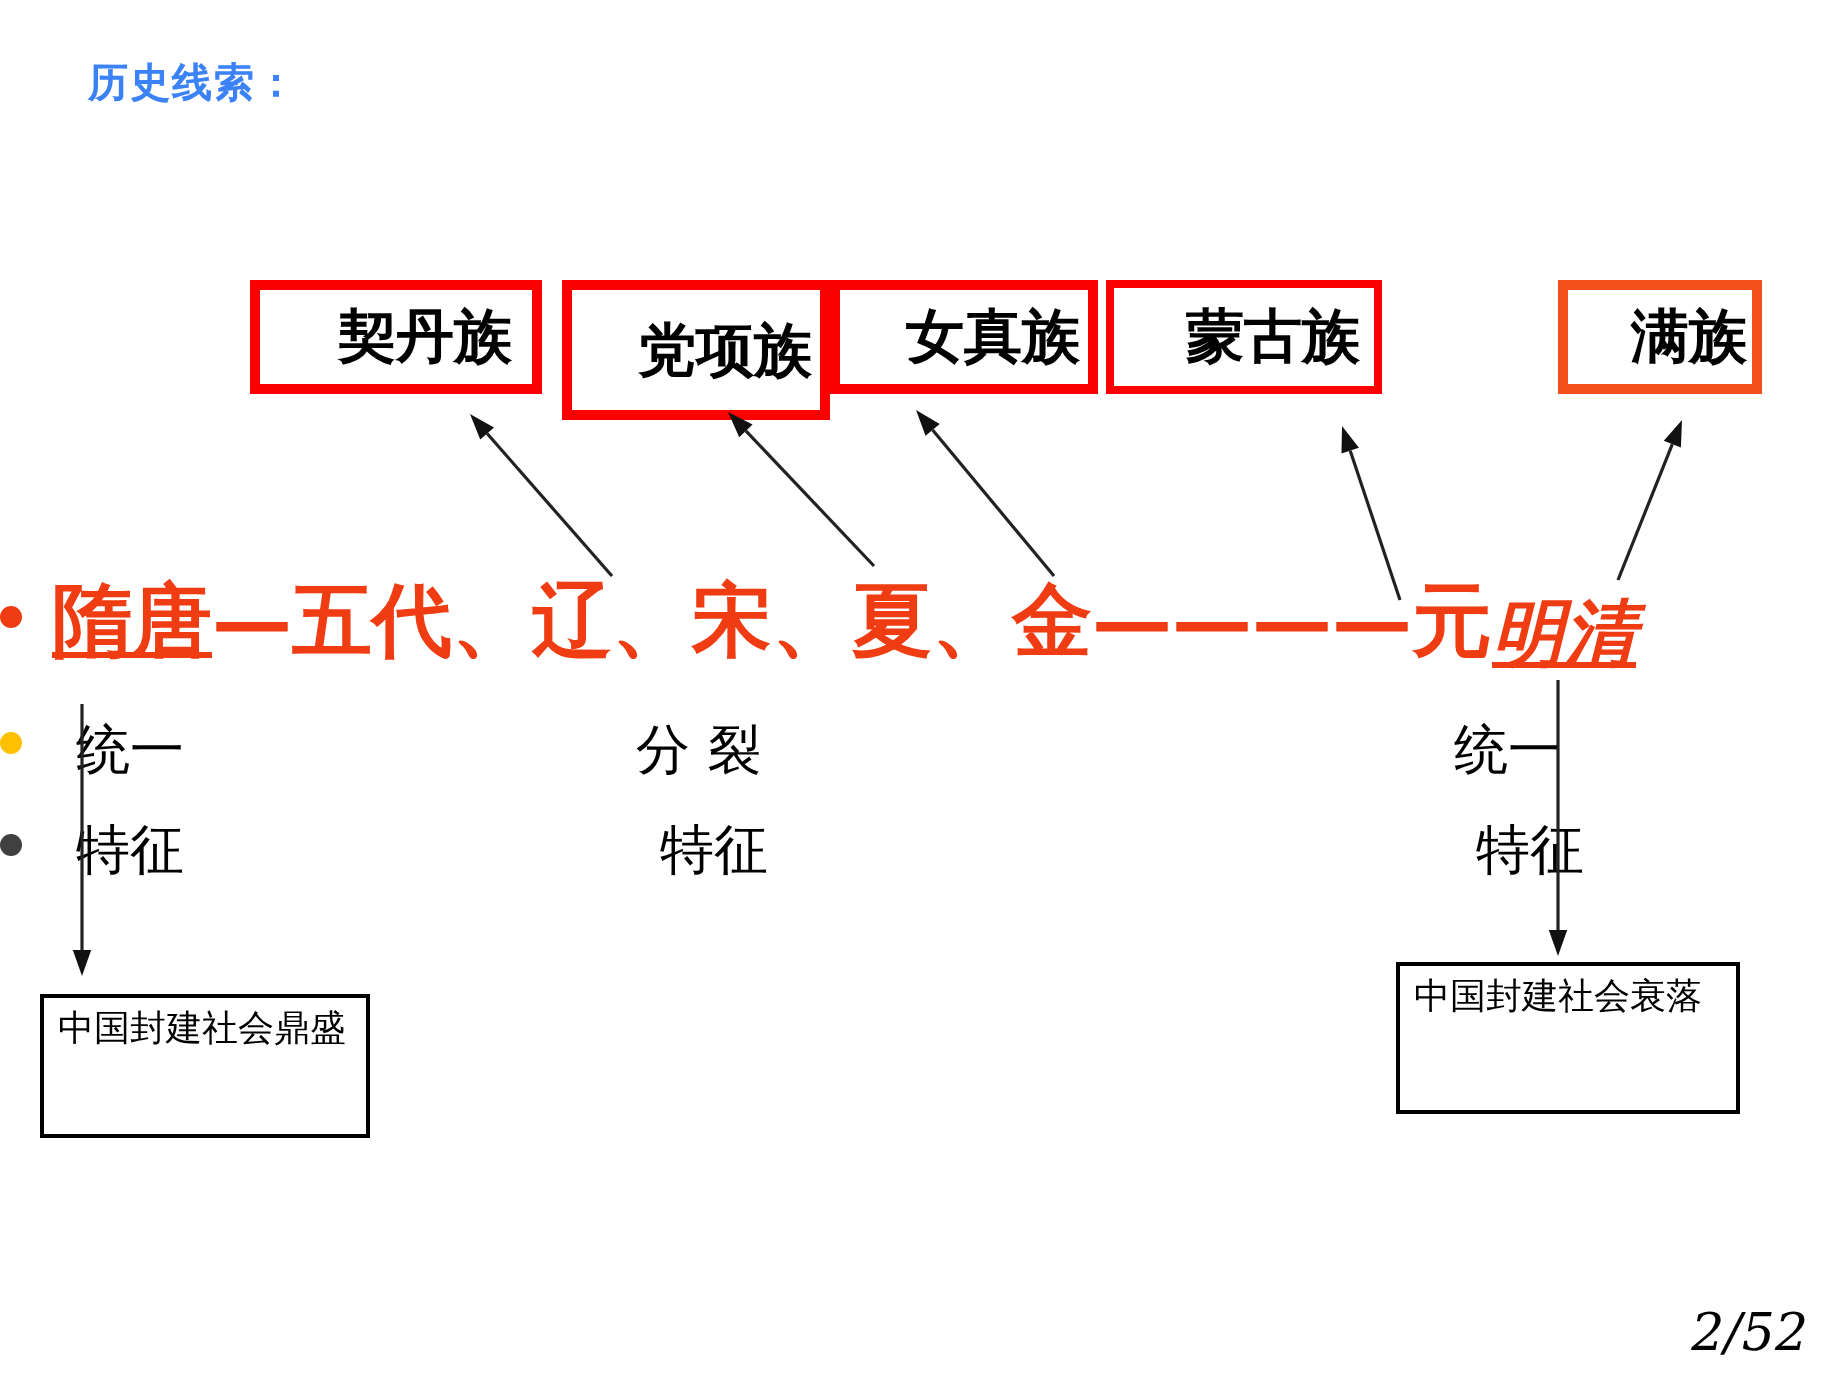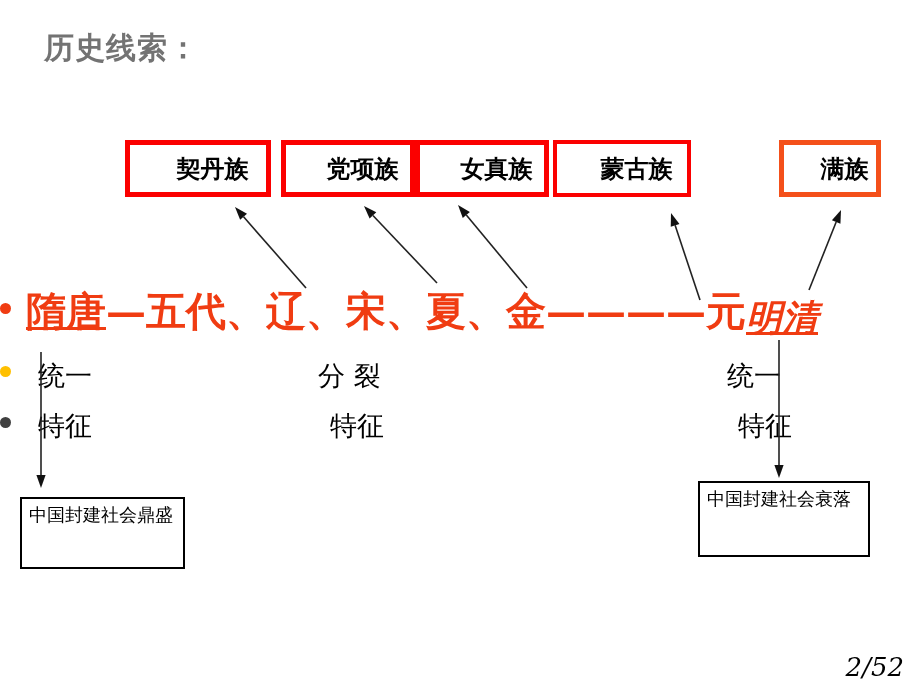--- a/index.html
+++ b/index.html
@@ -14,36 +14,36 @@
     overflow: hidden;
     font-family: "DejaVu Serif", "Liberation Serif", serif;
     color: #000000;
   }
 
   
   .slide-title {
     position: absolute;
     left: 44px;
     top: 28px;
-    font-size: 30px;
+    font-size: 20px;
     font-weight: 700;
     letter-spacing: 1px;
     white-space: nowrap;
-    color: #737373;
+    color: #3b82f6;
   }
 
   
   .ethnic-box {
     position: absolute;
     box-sizing: border-box;
     background: #ffffff;
     display: flex;
     align-items: center;
     justify-content: center;
-    font-size: 24px;
+    font-size: 29px;
     font-weight: 700;
     line-height: 1;
     white-space: nowrap;
     color: #000000;
     padding-left: 29px;
   }
 
   
   .timeline-row {
     position: absolute;
@@ -127,21 +127,21 @@
     height: 690px;
     pointer-events: none;
   }
 </style>
 </head>
 <body>
 
 <div class="slide-title">历史线索：</div>
 
 <div class="ethnic-box" id="ebox0" style="left: 125px; top: 140px; width: 146px; height: 57px; border: 5px solid rgb(251, 0, 0);">契丹族</div>
-<div class="ethnic-box" id="ebox1" style="left: 281px; top: 140px; width: 134px; height: 57px; border: 5px solid rgb(251, 0, 0);">党项族</div>
+<div class="ethnic-box" id="ebox1" style="left: 281px; top: 140px; width: 134px; height: 70px; border: 5px solid rgb(251, 0, 0);">党项族</div>
 <div class="ethnic-box" id="ebox2" style="left: 415px; top: 140px; width: 134px; height: 57px; border: 5px solid rgb(251, 0, 0);">女真族</div>
 <div class="ethnic-box" id="ebox3" style="left: 553px; top: 140px; width: 138px; height: 57px; border: 4px solid rgb(251, 0, 0); text-align: center;">蒙古族</div>
 <div class="ethnic-box" id="ebox4" style="left: 779px; top: 140px; width: 102px; height: 57px; border: 5px solid rgb(244, 80, 26); text-align: right;">满族</div>
 
 <div class="bullet" id="bul0" style="left: 0px; top: 303px; background: rgb(240, 60, 18);"></div>
 <div class="bullet" id="bul1" style="left: 0px; top: 366px; background: rgb(255, 192, 0);"></div>
 <div class="bullet" id="bul2" style="left: 0px; top: 417px; background: rgb(64, 64, 64);"></div>
 
 <div class="timeline-row">
   <div class="timeline-text">

